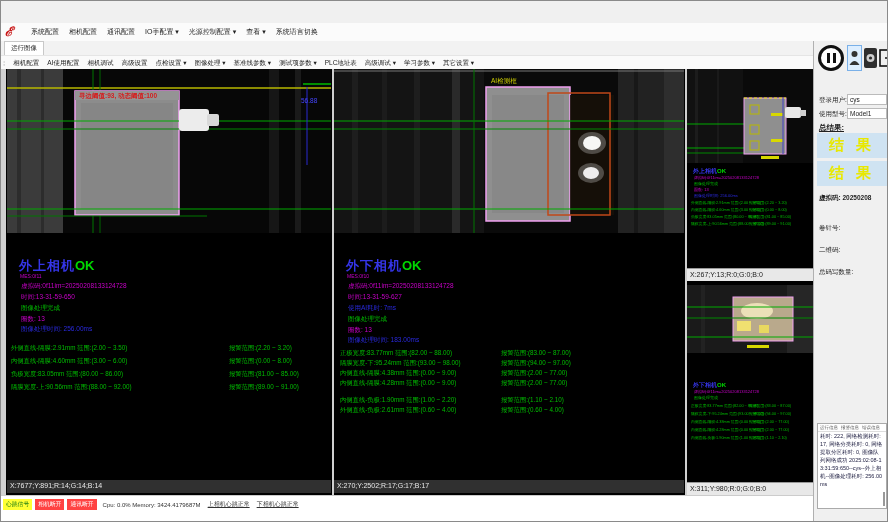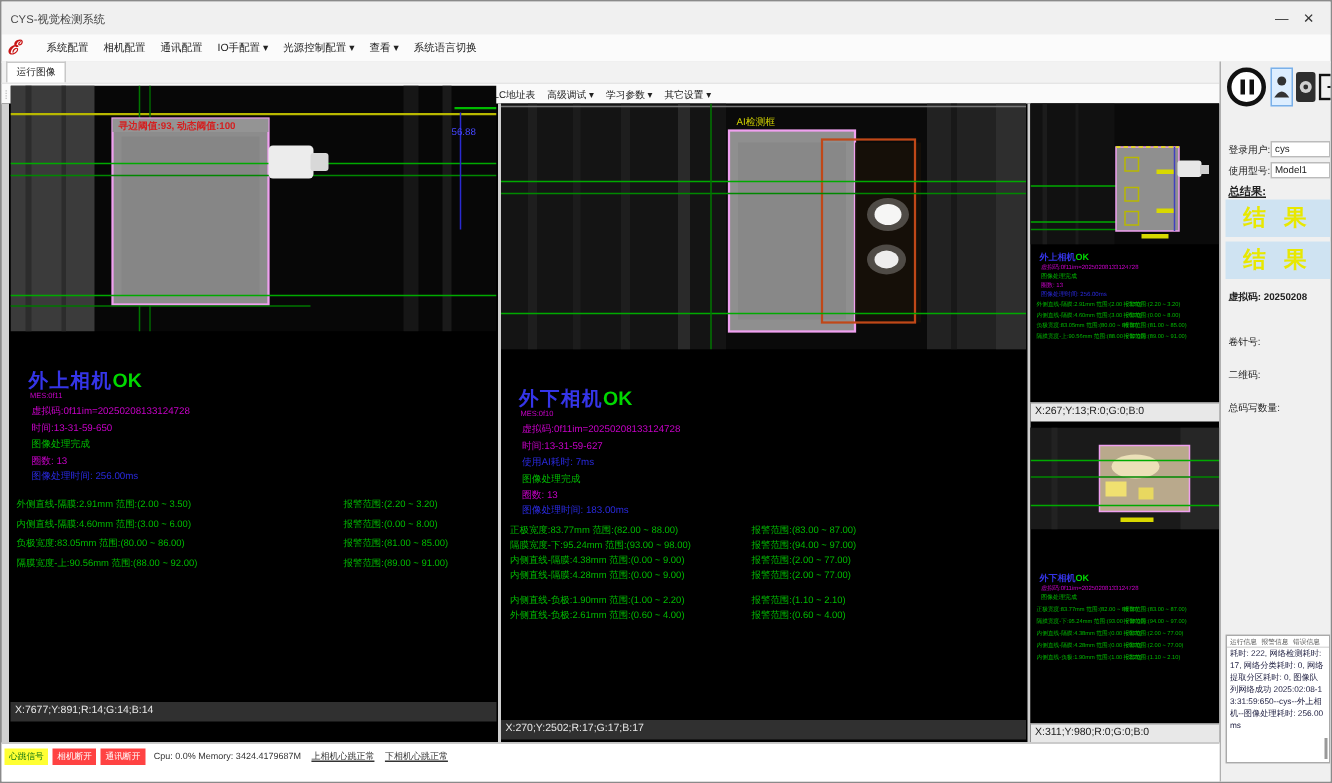--- a/index.html
+++ b/index.html
@@ -74,25 +74,20 @@
   .chip-y{background:#ffff33;color:#117711;}
   .chip-r{background:#ff4242;color:#fff;}
   .cputext{font-size:6px;color:#333;white-space:nowrap;margin-left:3px;}
   .hb-link{font-size:6px;color:#333;text-decoration:underline;white-space:nowrap;margin-left:4px;}
 </style>
 </head>
 <body>
 
 <div class="app">
 
-  <div class="abs titlebar">
-    <div class="abs title-text">CYS-视觉检测系统</div>
-    <div class="abs winctl" style="left:846px;">—</div>
-    <div class="abs winctl" style="left:864px;">✕</div>
-  </div>
 
   <div class="abs menubar">
     <span class="logo">ℰ</span>
     <span class="menu-item">系统配置</span>
     <span class="menu-item">相机配置</span>
     <span class="menu-item">通讯配置</span>
     <span class="menu-item">IO手配置 ▾</span>
     <span class="menu-item">光源控制配置 ▾</span>
     <span class="menu-item">查看 ▾</span>
     <span class="menu-item">系统语言切换</span>
@@ -116,21 +111,21 @@
     <span class="tool-item">高级调试 ▾</span>
     <span class="tool-item">学习参数 ▾</span>
     <span class="tool-item">其它设置 ▾</span>
   </div>
 
   <div class="abs main"></div>
   <div class="abs leftstrip"></div>
   <div class="abs vsep" style="left:331px;"></div>
   <div class="abs vsep" style="left:684px;"></div>
 
-  <div class="panel" style="left:6px;top:56px;width:324px;height:328px;border-radius:15px;">
+  <div class="panel" style="left:6px;top:68px;width:324px;height:328px;border-radius:15px;">
     <div class="abs" style="left:0;top:0;width:324px;height:164px;">
       <svg width="324" height="164" viewBox="0 0 324 164">
         <rect width="324" height="164" fill="#070707"></rect>
         <rect x="0" y="0" width="56" height="164" fill="#3b3b3b"></rect>
         <rect x="10" y="0" width="4" height="164" fill="#2c2c2c"></rect>
         <rect x="34" y="0" width="3" height="164" fill="#2c2c2c"></rect>
         <rect x="262" y="0" width="10" height="164" fill="#161616"></rect>
         <rect x="288" y="0" width="6" height="164" fill="#1a1a1a"></rect>
         <line x1="0" y1="19" x2="324" y2="19" stroke="#b8b800" stroke-width="1.5"></line>
         <line x1="296" y1="15" x2="324" y2="15" stroke="#00bb00" stroke-width="1.5"></line>

